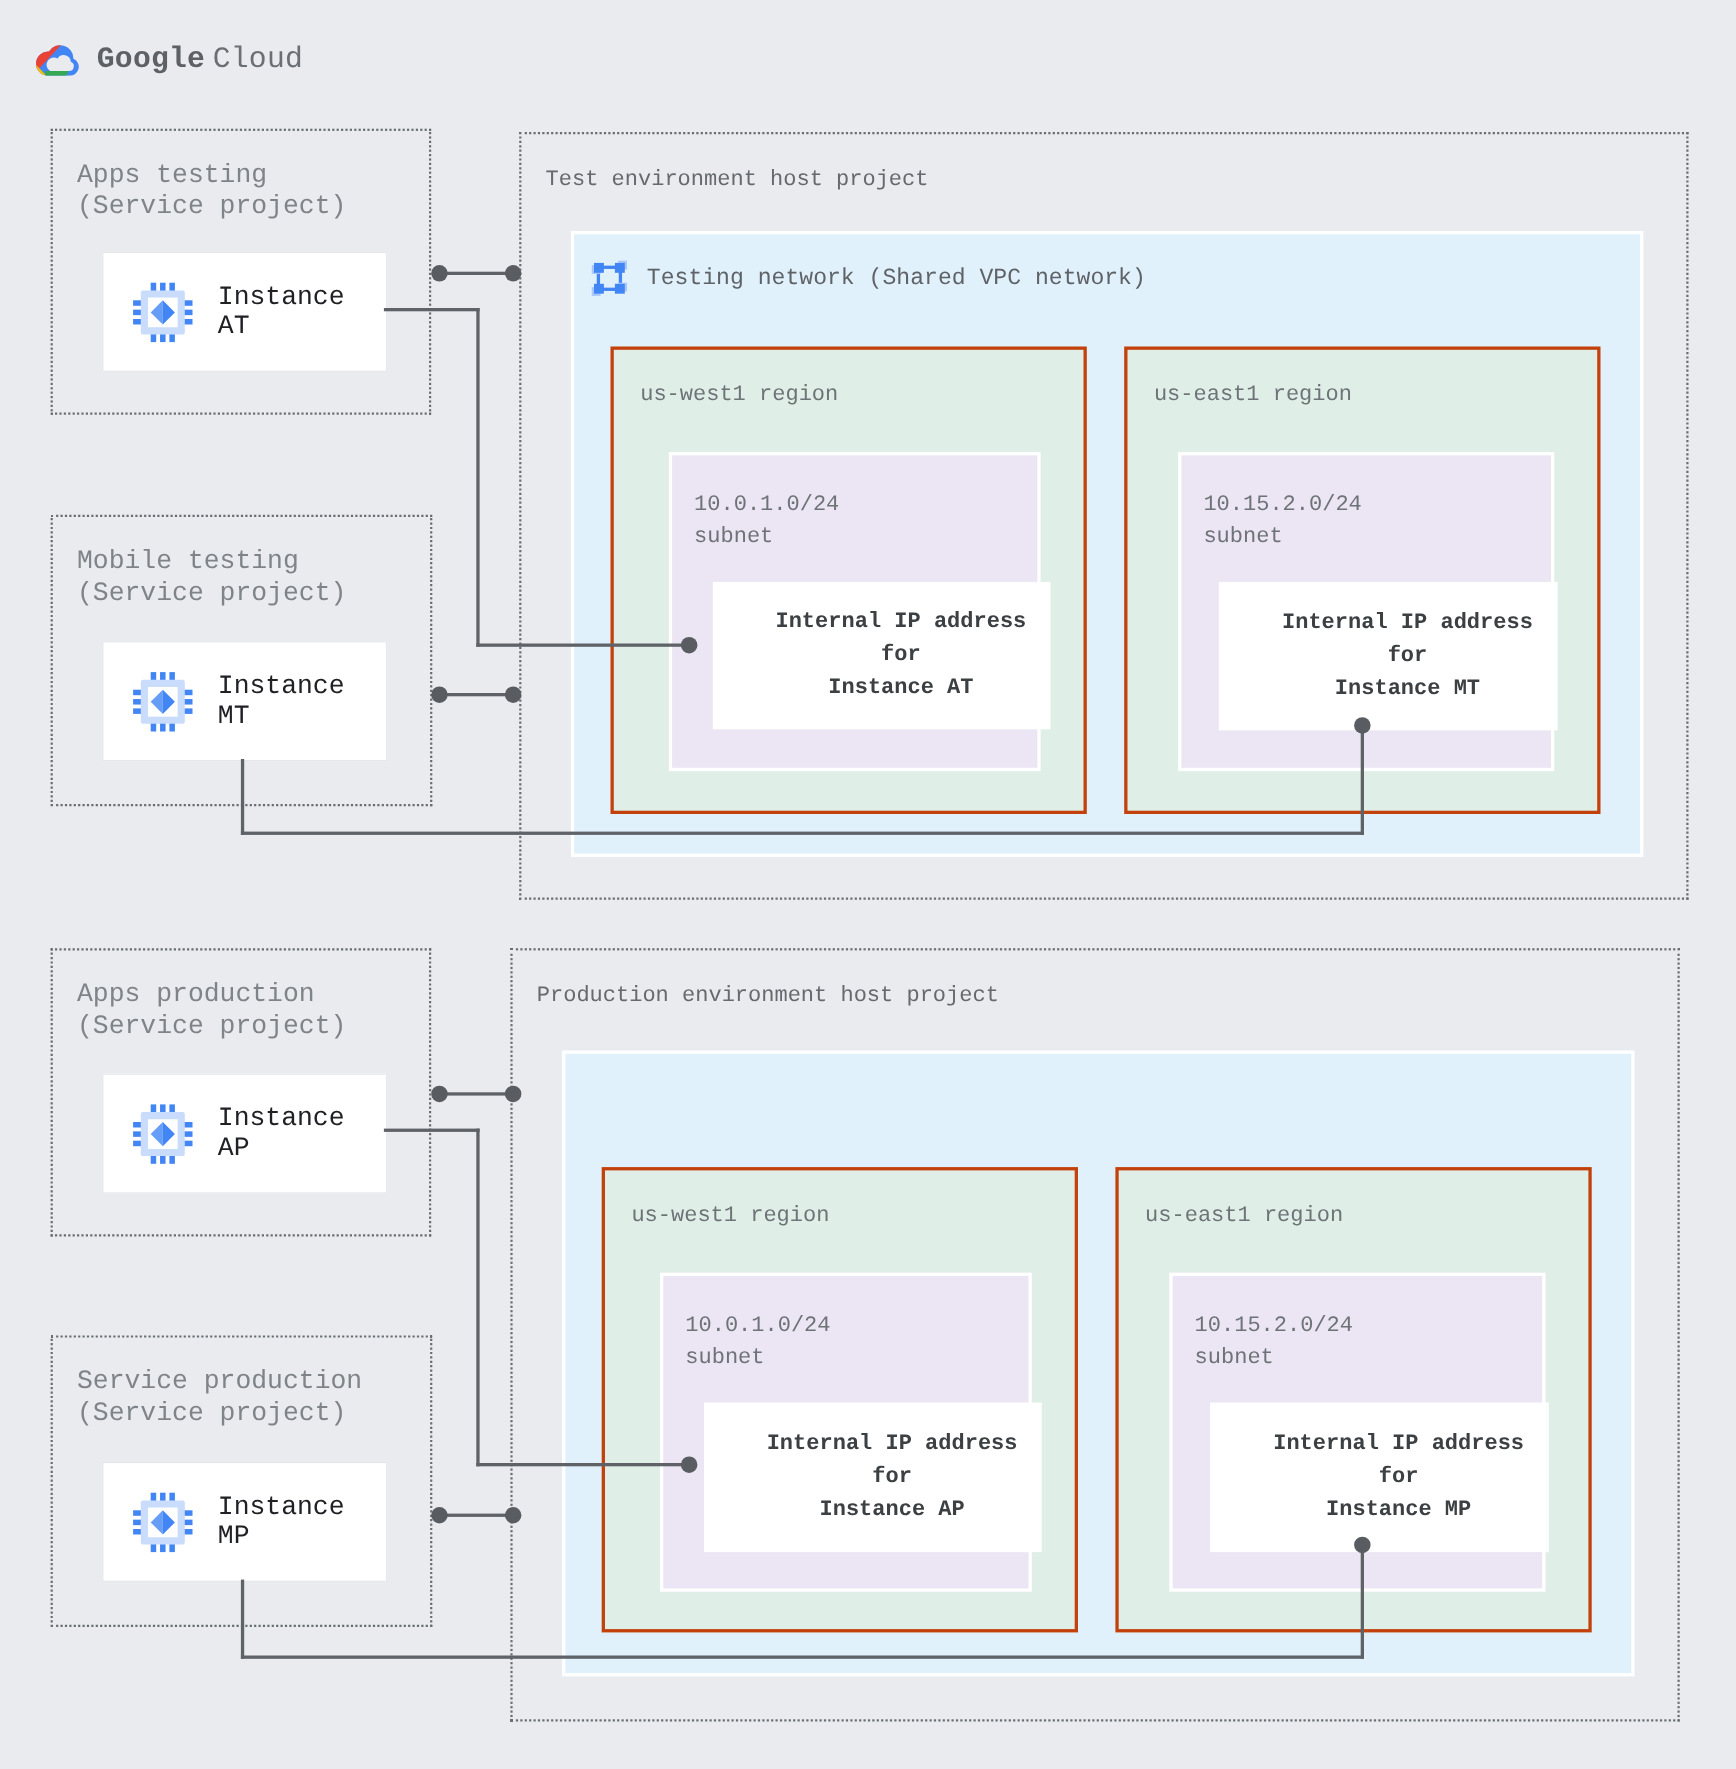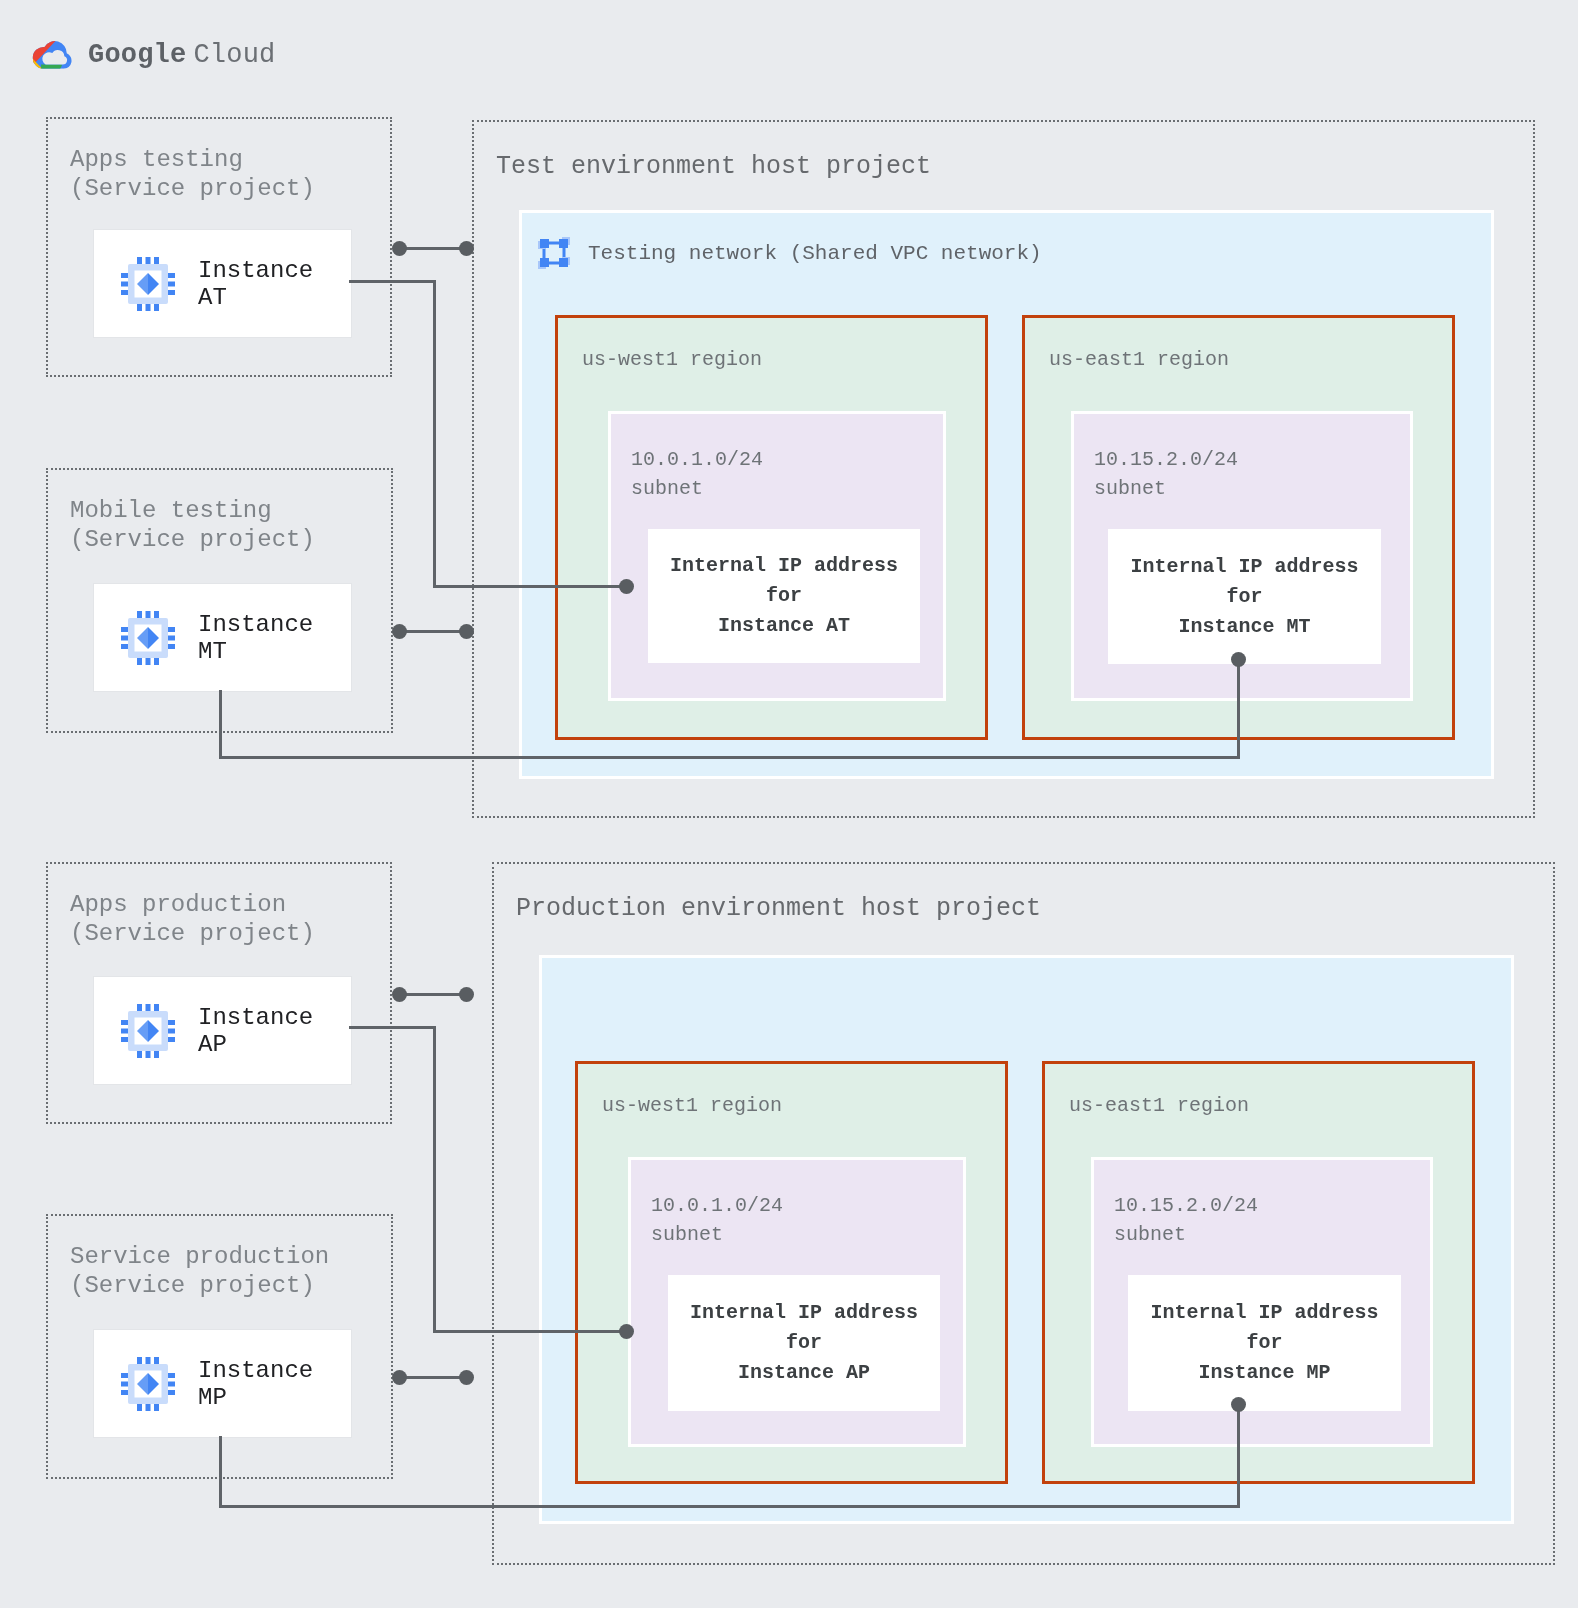--- a/index.html
+++ b/index.html
@@ -8,37 +8,37 @@
 
   
   .logo{position:absolute;left:30px;top:36px;display:flex;align-items:center;gap:12px;}
   .logo-text{font-size:27px;color:#5d6166;letter-spacing:.2px;}
   .logo-text .brand{font-weight:600;margin-right:7px;}
   .logo-text .product{font-weight:400;color:#6b6f74;}
 
   
   .dotted{position:absolute;border:2.5px dotted #6a6e72;background:transparent;box-sizing:border-box;}
   .sp-label{position:absolute;left:22px;top:26px;font-size:24px;line-height:29px;color:#7f8489;}
-  .host-title{position:absolute;left:22px;top:30px;font-size:25px;color:#66696d;}
+  .host-title{position:absolute;left:22px;top:30px;font-size:20px;color:#66696d;}
 
   
   .inst{position:absolute;width:259px;height:109px;background:#ffffff;border:1px solid #e3e5e8;
         box-sizing:border-box;display:flex;align-items:center;padding-left:26px;gap:22px;}
   .inst-label{font-size:24px;color:#202124;}
 
   
   .net{position:absolute;background:#e0f1fb;border:3px solid #ffffff;box-sizing:border-box;}
   .net-head{position:absolute;left:14px;top:22px;display:flex;align-items:center;gap:16px;}
   .net-label{font-size:21px;color:#5f6368;}
   .region{position:absolute;background:#dfefe7;border:3px solid #c2410c;box-sizing:border-box;}
   .region-label{position:absolute;left:24px;top:30px;font-size:20px;color:#6e7377;}
   .subnet{position:absolute;background:#ece5f3;border:3px solid #ffffff;box-sizing:border-box;}
   .subnet-label{position:absolute;left:20px;top:31px;font-size:20px;line-height:29px;color:#6e7377;}
   .ipbox{position:absolute;background:#ffffff;display:flex;flex-direction:column;justify-content:center;
-         align-items:center;text-align:center;}
+         align-items:center;text-align:center;padding-left:35px;}
   .ip-line{font-size:20px;font-weight:bold;color:#3c4043;line-height:30px;}
 
   
   .seg{position:absolute;background:#5f6368;}
   .cdot{position:absolute;width:15px;height:15px;border-radius:50%;background:#595d61;}
 
   svg{display:block;}
 </style>
 </head>
 <body>
@@ -238,21 +238,21 @@
           </div>
           <div class="ipbox" style="left:34px;top:115px;width:273px;height:135px;">
             <div class="ip-line">Internal IP address for</div>
             <div class="ip-line">Instance MT</div>
           </div>
         </div>
       </div>
     </div>
   </div>
 
-  <div class="dotted" style="left:492px;top:862px;width:1063px;height:703px;">
+  <div class="dotted" style="left:464px;top:862px;width:1063px;height:703px;">
     <div class="host-title">Production environment host project</div>
     <div class="net" style="left:45px;top:91px;width:975px;height:569px;">
 
       <div class="region" style="left:33px;top:103px;width:433px;height:423px;">
         <div class="region-label">us-west1 region</div>
         <div class="subnet" style="left:50px;top:93px;width:338px;height:290px;">
           <div class="subnet-label">
             <div>10.0.1.0/24</div>
             <div>subnet</div>
           </div>

